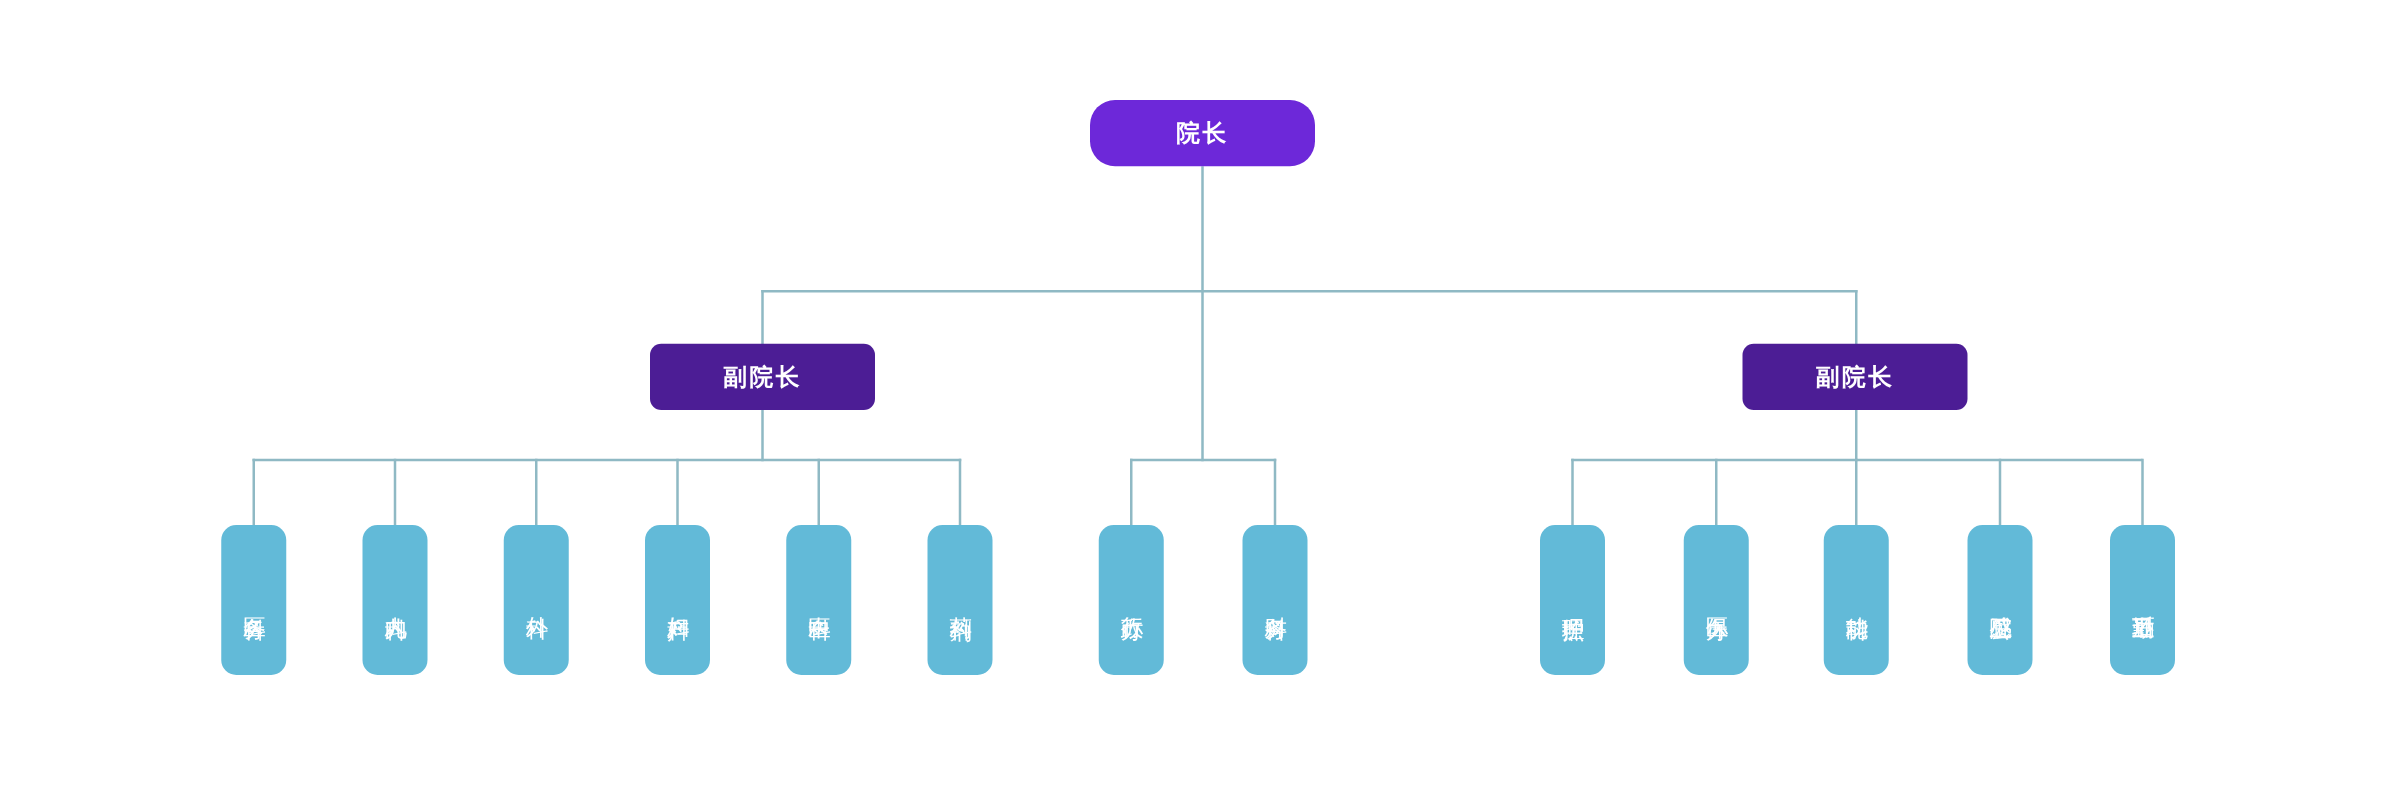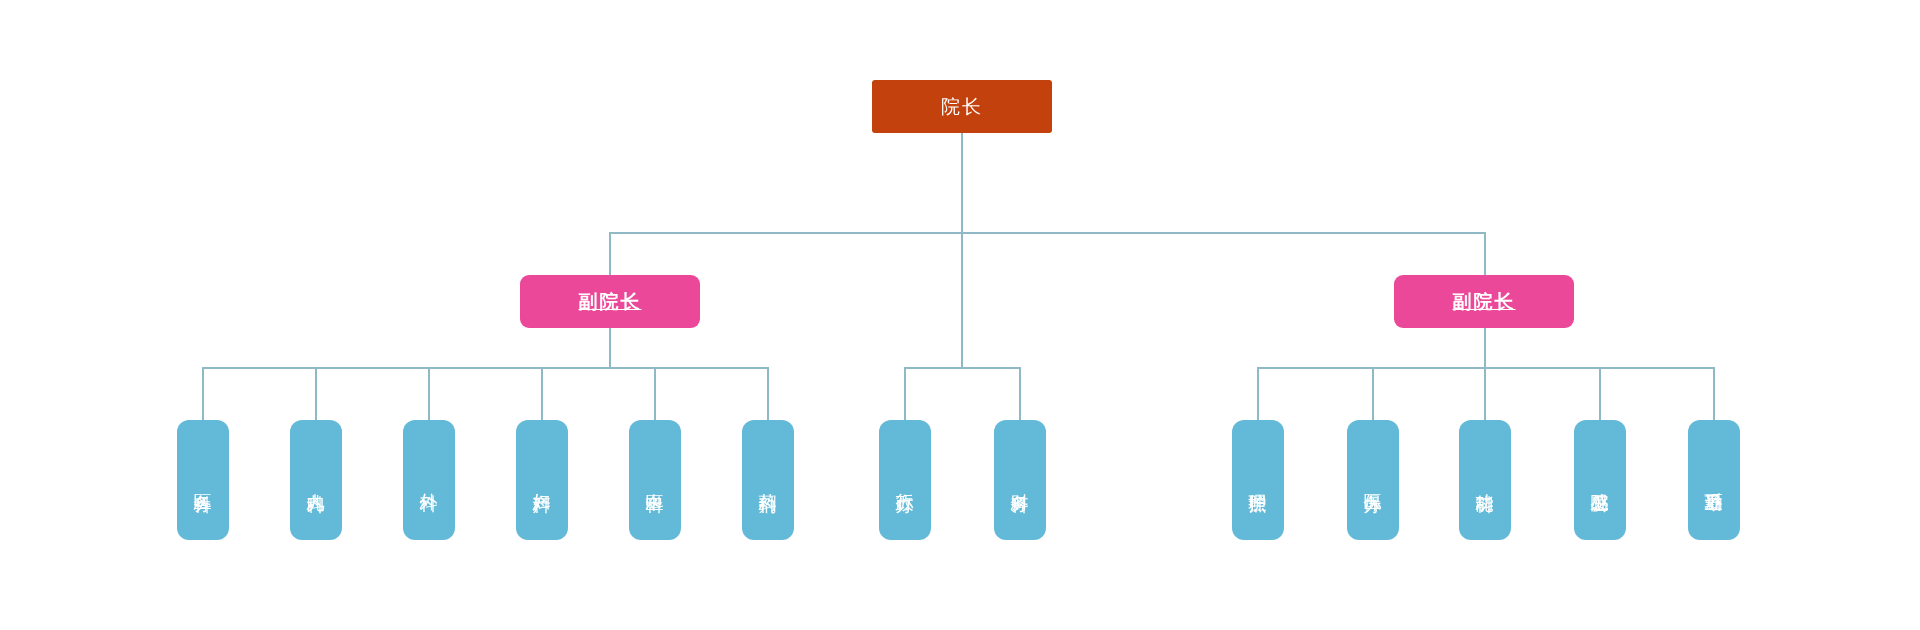--- a/index.html
+++ b/index.html
@@ -36,34 +36,33 @@
     box-sizing: border-box;
     display: flex;
     align-items: center;
     justify-content: center;
     color: #ffffff;
     text-align: center;
     user-select: none;
   }
 
   .node-root {
-    background: #c2410c;
-    border-radius: 3px;
+    background: #6d28d9;
+    border-radius: 20px;
     font-size: 19px;
-    font-weight: normal;
+    font-weight: bold;
     letter-spacing: 2px;
   }
 
   .node-vp {
-    background: #ec4899;
+    background: #4c1d95;
     border-radius: 9px;
     font-size: 19px;
     font-weight: bold;
     letter-spacing: 2px;
-    text-decoration: underline;
   }
 
   .node-leaf {
     background: #62BAD8;
     border-radius: 12px;
     font-size: 18px;
     letter-spacing: 1px;
   }
 
   .vtext {

